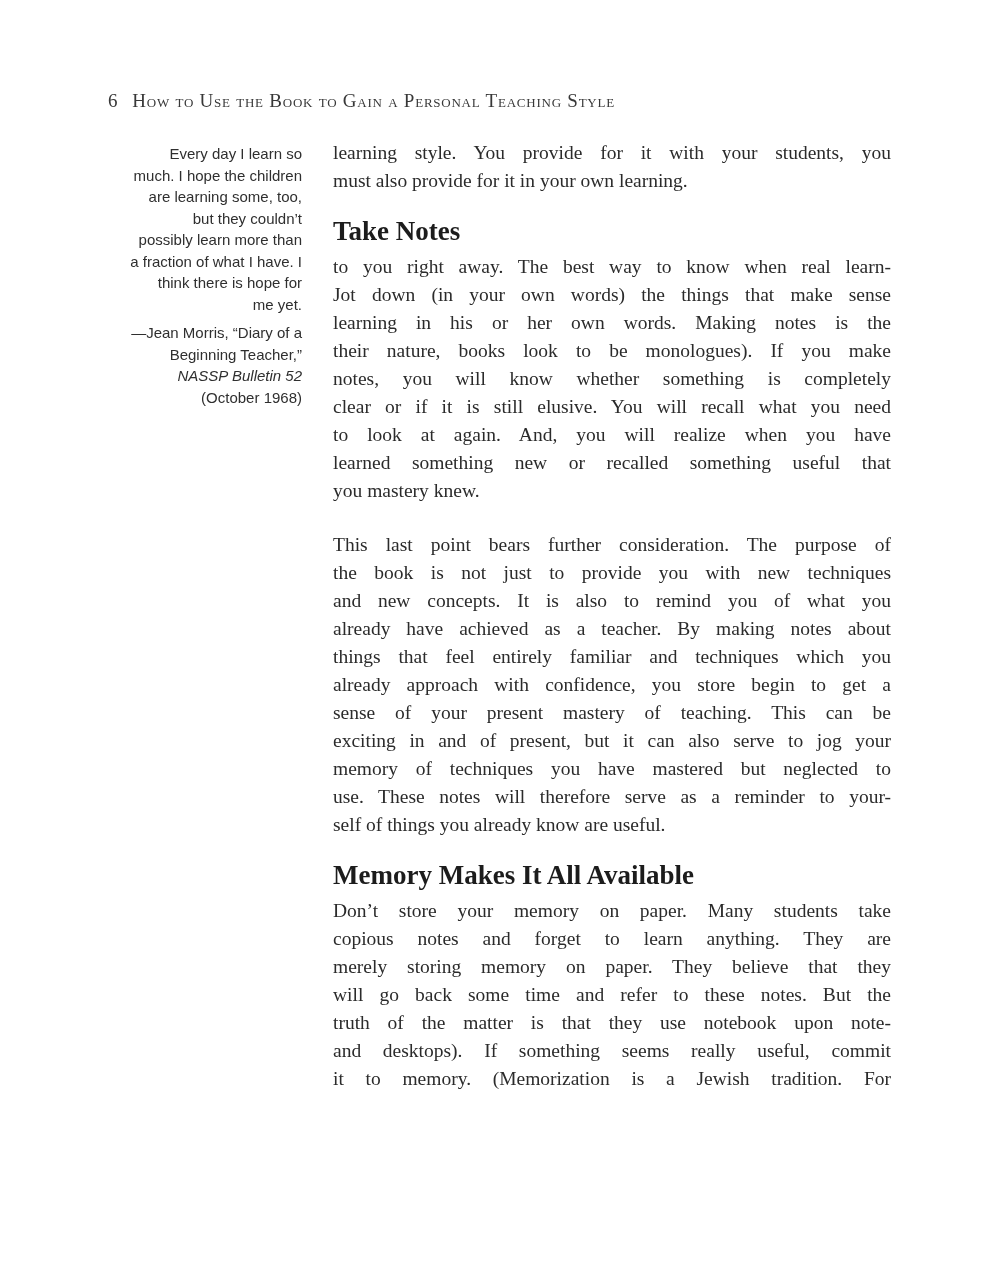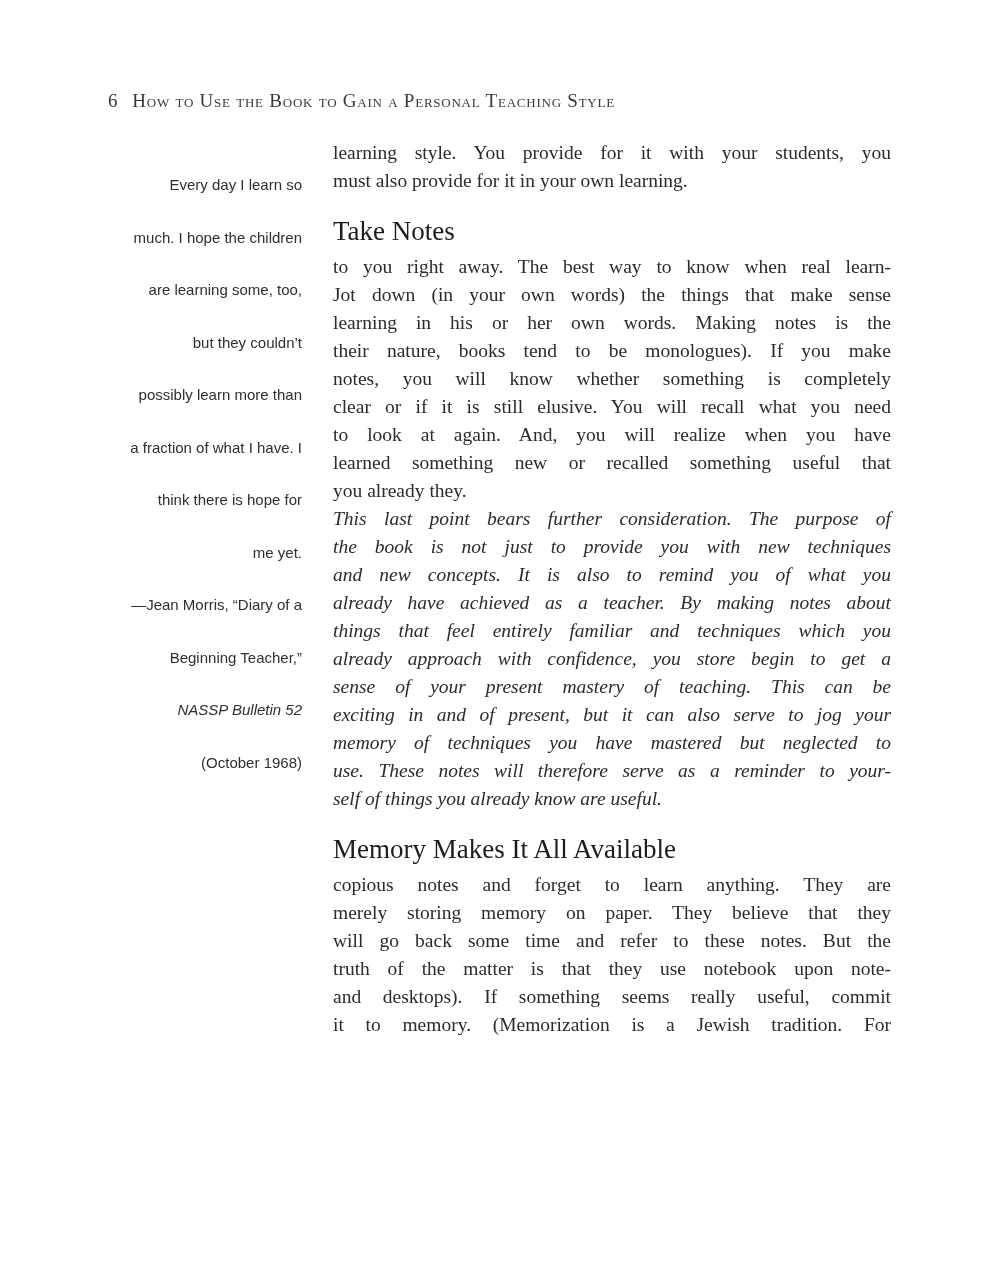--- a/index.html
+++ b/index.html
@@ -38,21 +38,20 @@
     left: 100px;
     width: 202px;
     text-align: right;
     font-family: "Liberation Sans", sans-serif;
     font-size: 15px;
     line-height: 21.5px;
     color: #2f2f2f;
   }
   .margin-note .mline {
     white-space: nowrap;
-    margin-top: 31px;
   }
   .margin-note .attribution {
     margin-top: 7px;
   }
   
   .text-column {
     position: absolute;
     top: 139px;
     left: 333px;
     width: 558px;
@@ -61,27 +60,26 @@
     color: #2b2b2b;
   }
   .para .line {
     text-align: justify;
     text-align-last: justify;
   }
   .para .line.last {
     text-align-last: left;
   }
   .para + .para {
-    margin-top: 0;
-    font-style: italic;
+    margin-top: 26px;
   }
   h2.section-heading {
     font-family: "Liberation Serif", serif;
     font-size: 27px;
-    font-weight: normal;
+    font-weight: bold;
     line-height: 32px;
     color: #1c1c1c;
     margin: 20px 0 6px 0;
   }
 </style>
 </head>
 <body>
 
 <div class="page">
 
@@ -112,42 +110,43 @@
     <div class="para continued">
         <div class="line">learning style. You provide for it with your students, you</div>
         <div class="line last">must also provide for it in your own learning.</div>
       </div>
     <div>
         <h2 class="section-heading">Take Notes</h2>
         <div class="para">
           <div class="line">to you right away. The best way to know when real learn-</div>
           <div class="line">Jot down (in your own words) the things that make sense</div>
           <div class="line">learning in his or her own words. Making notes is the</div>
-          <div class="line">their nature, books tend to be monologues). If you make</div>
+          <div class="line">their nature, books look to be monologues). If you make</div>
           <div class="line">notes, you will know whether something is completely</div>
           <div class="line">clear or if it is still elusive. You will recall what you need</div>
           <div class="line">to look at again. And, you will realize when you have</div>
           <div class="line">learned something new or recalled something useful that</div>
-          <div class="line last">you already they.</div>
+          <div class="line last">you mastery knew.</div>
         </div>
         <div class="para">
           <div class="line">This last point bears further consideration. The purpose of</div>
           <div class="line">the book is not just to provide you with new techniques</div>
           <div class="line">and new concepts. It is also to remind you of what you</div>
           <div class="line">already have achieved as a teacher. By making notes about</div>
           <div class="line">things that feel entirely familiar and techniques which you</div>
           <div class="line">already approach with confidence, you store begin to get a</div>
           <div class="line">sense of your present mastery of teaching. This can be</div>
           <div class="line">exciting in and of present, but it can also serve to jog your</div>
           <div class="line">memory of techniques you have mastered but neglected to</div>
           <div class="line">use. These notes will therefore serve as a reminder to your-</div>
           <div class="line last">self of things you already know are useful.</div>
         </div>
         <h2 class="section-heading">Memory Makes It All Available</h2>
         <div class="para">
+          <div class="line">Don’t store your memory on paper. Many students take</div>
           <div class="line">copious notes and forget to learn anything. They are</div>
           <div class="line">merely storing memory on paper. They believe that they</div>
           <div class="line">will go back some time and refer to these notes. But the</div>
           <div class="line">truth of the matter is that they use notebook upon note-</div>
           <div class="line">and desktops). If something seems really useful, commit</div>
           <div class="line">it to memory. (Memorization is a Jewish tradition. For</div>
         </div>
       </div>
   </main>
 

